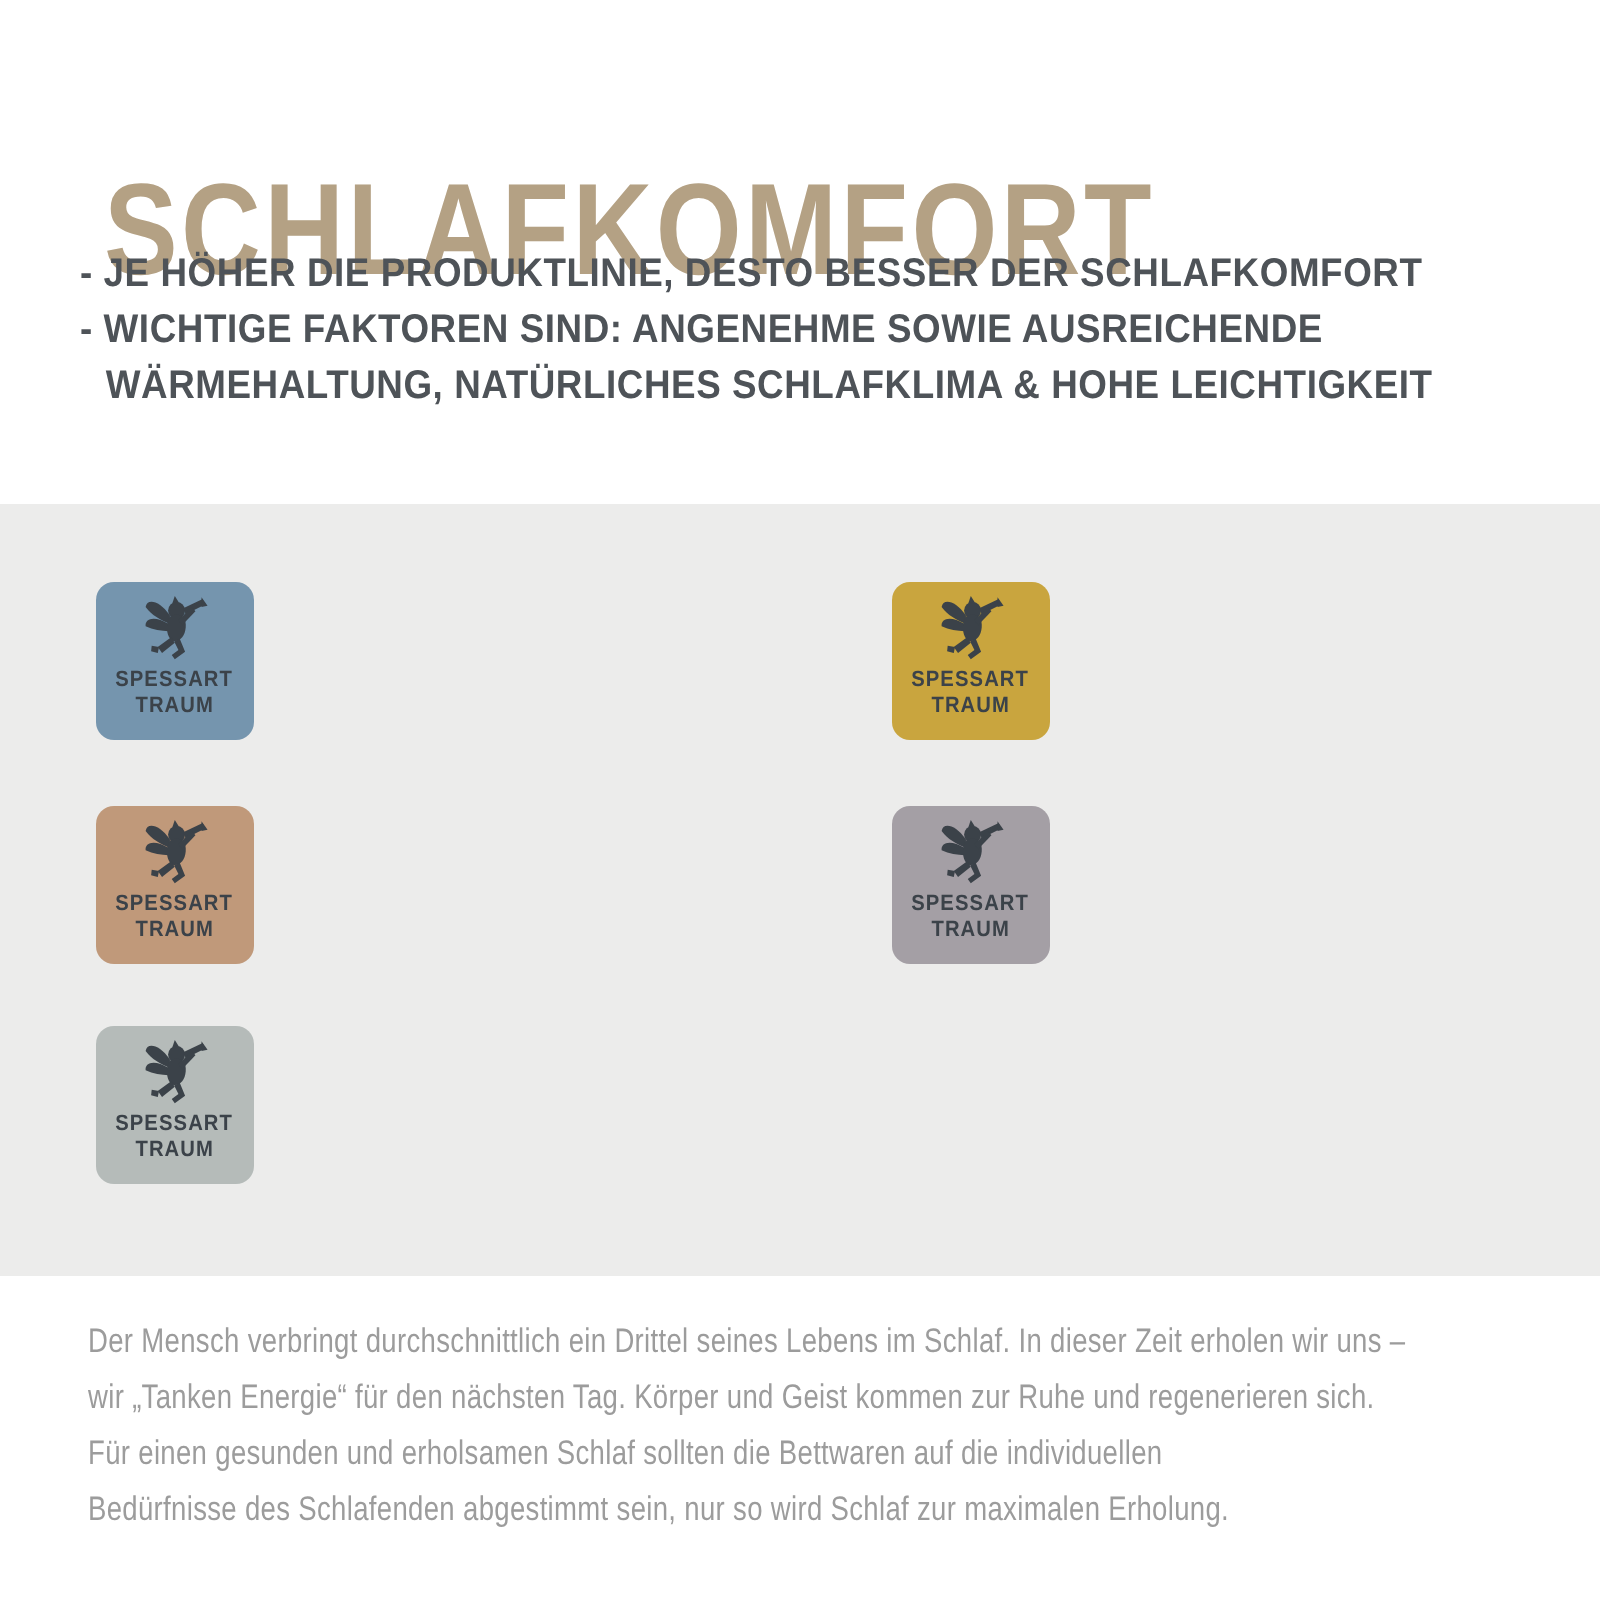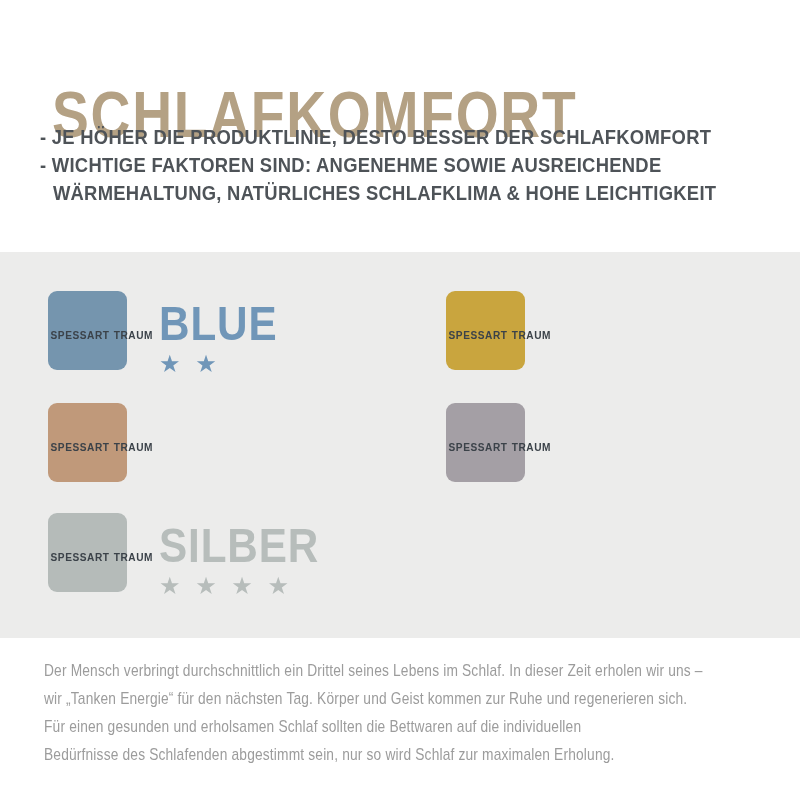--- a/index.html
+++ b/index.html
@@ -23,21 +23,21 @@
     white-space:nowrap;letter-spacing:.3px;
     transform:scaleX(.92);transform-origin:left top;
   }
   .bullet-cont{padding-left:14px;}
 
   .panel{position:absolute;left:0;top:252px;width:800px;height:386px;}
 
   .tier{position:absolute;display:flex;align-items:flex-start;}
   .badge{
     width:79px;height:79px;border-radius:9px;
-    display:flex;flex-direction:row;align-items:center;
+    display:flex;flex-direction:column;align-items:center;
     padding-top:7px;box-sizing:border-box;
   }
   .angel{width:42px;height:34px;display:block;}
   .logo-l1,.logo-l2{
     font-size:11px;font-weight:bold;line-height:1;
     letter-spacing:.6px;transform:scaleX(.92);
   }
   .logo-l1{margin-top:3px;}
   .logo-l2{margin-top:2px;}
 
@@ -93,24 +93,20 @@
   <div class="panel" style="background: rgb(236, 236, 235);"></div>
 
   <div class="tier" style="left:48px;top:291px;">
     <div class="badge" style="background: rgb(117, 149, 174); color: rgb(59, 66, 73);">
       <svg class="angel" viewBox="0 0 64 56">
           <use href="#angel"></use>
         </svg>
       <div class="logo-l1">SPESSART</div>
       <div class="logo-l2">TRAUM</div>
     </div>
-    <div class="tier-right">
-      <div class="tier-name" style="color: rgb(112, 150, 184);">BLUE</div>
-      <div class="tier-stars" style="color: rgb(112, 150, 184);">★ ★</div>
-    </div>
   </div>
 
   <div class="tier" style="left:446px;top:291px;">
     <div class="badge" style="background: rgb(201, 165, 62); color: rgb(59, 66, 73);">
       <svg class="angel" viewBox="0 0 64 56">
           <use href="#angel"></use>
         </svg>
       <div class="logo-l1">SPESSART</div>
       <div class="logo-l2">TRAUM</div>
     </div>
@@ -137,24 +133,20 @@
   </div>
 
   <div class="tier" style="left:48px;top:513px;">
     <div class="badge" style="background: rgb(181, 187, 185); color: rgb(59, 66, 73);">
       <svg class="angel" viewBox="0 0 64 56">
           <use href="#angel"></use>
         </svg>
       <div class="logo-l1">SPESSART</div>
       <div class="logo-l2">TRAUM</div>
     </div>
-    <div class="tier-right">
-      <div class="tier-name" style="color: rgb(183, 189, 187);">SILBER</div>
-      <div class="tier-stars" style="color: rgb(183, 189, 187);">★ ★ ★ ★</div>
-    </div>
   </div>
 
   <div class="footer" style="color: rgb(156, 156, 156);">
     <div>Der Mensch verbringt durchschnittlich ein Drittel seines Lebens im Schlaf. In dieser Zeit erholen wir uns –</div>
     <div>wir „Tanken Energie“ für den nächsten Tag. Körper und Geist kommen zur Ruhe und regenerieren sich.</div>
     <div>Für einen gesunden und erholsamen Schlaf sollten die Bettwaren auf die individuellen</div>
     <div>Bedürfnisse des Schlafenden abgestimmt sein, nur so wird Schlaf zur maximalen Erholung.</div>
   </div>
 
 </div>

